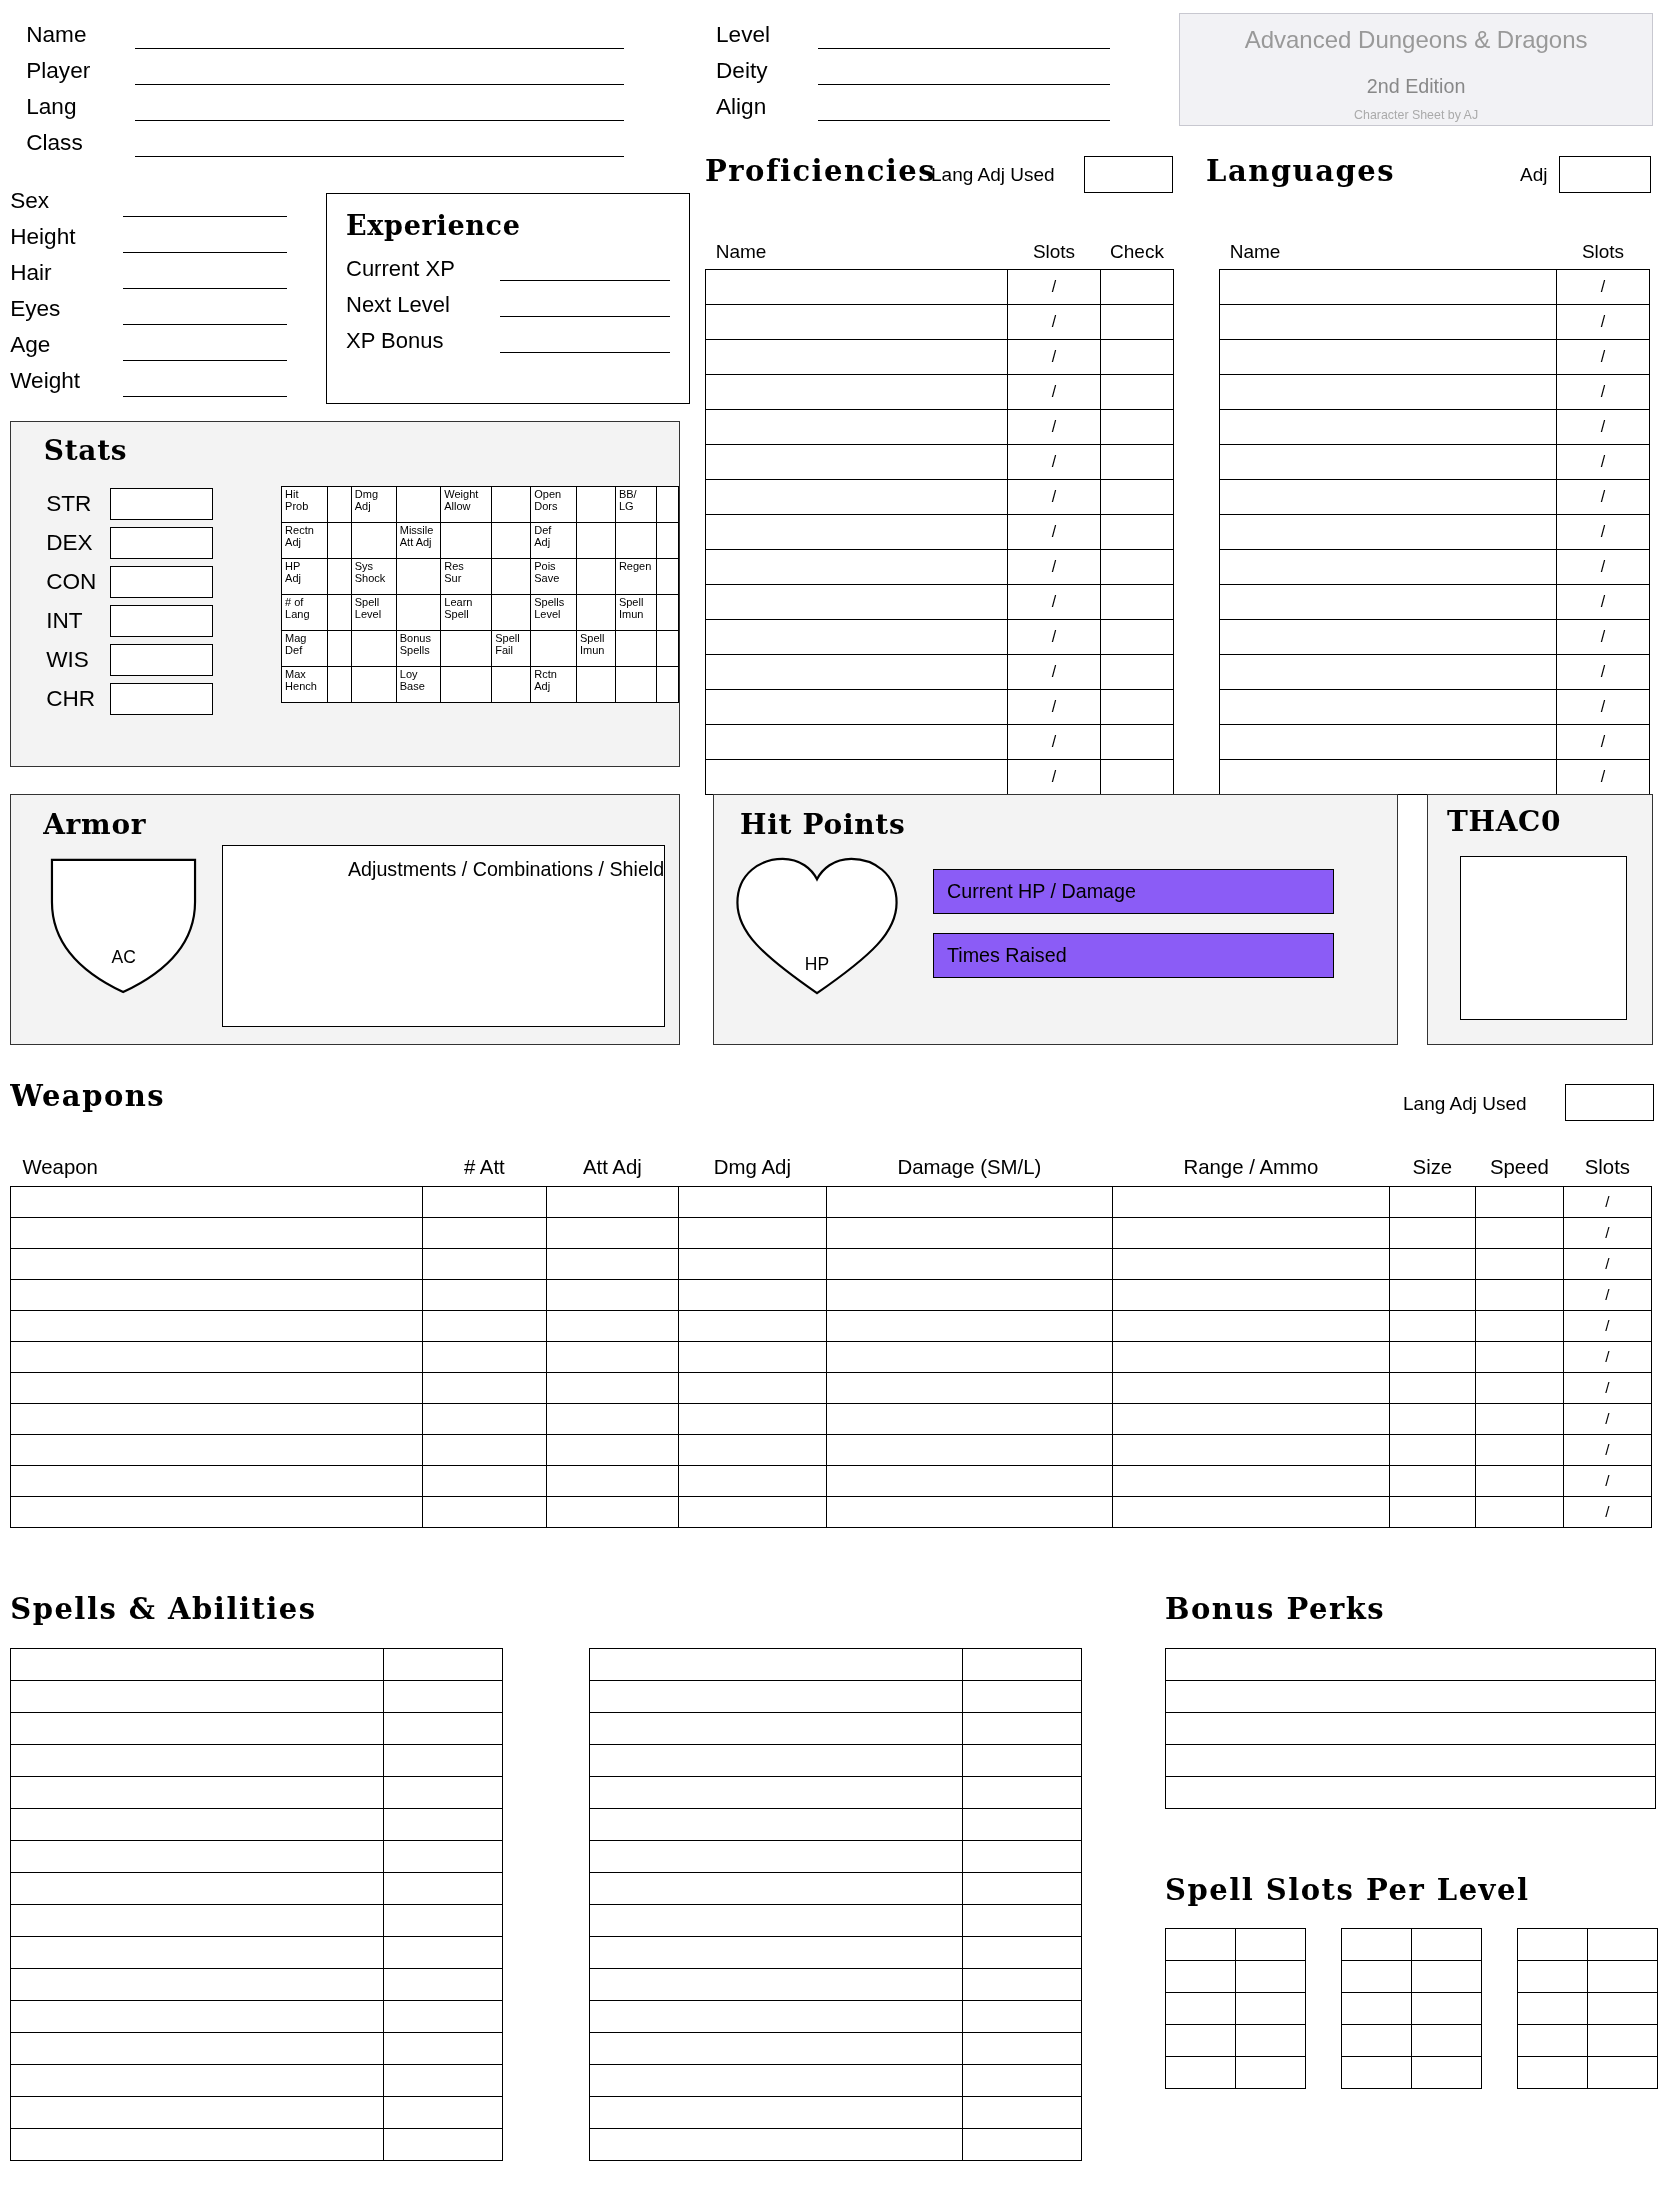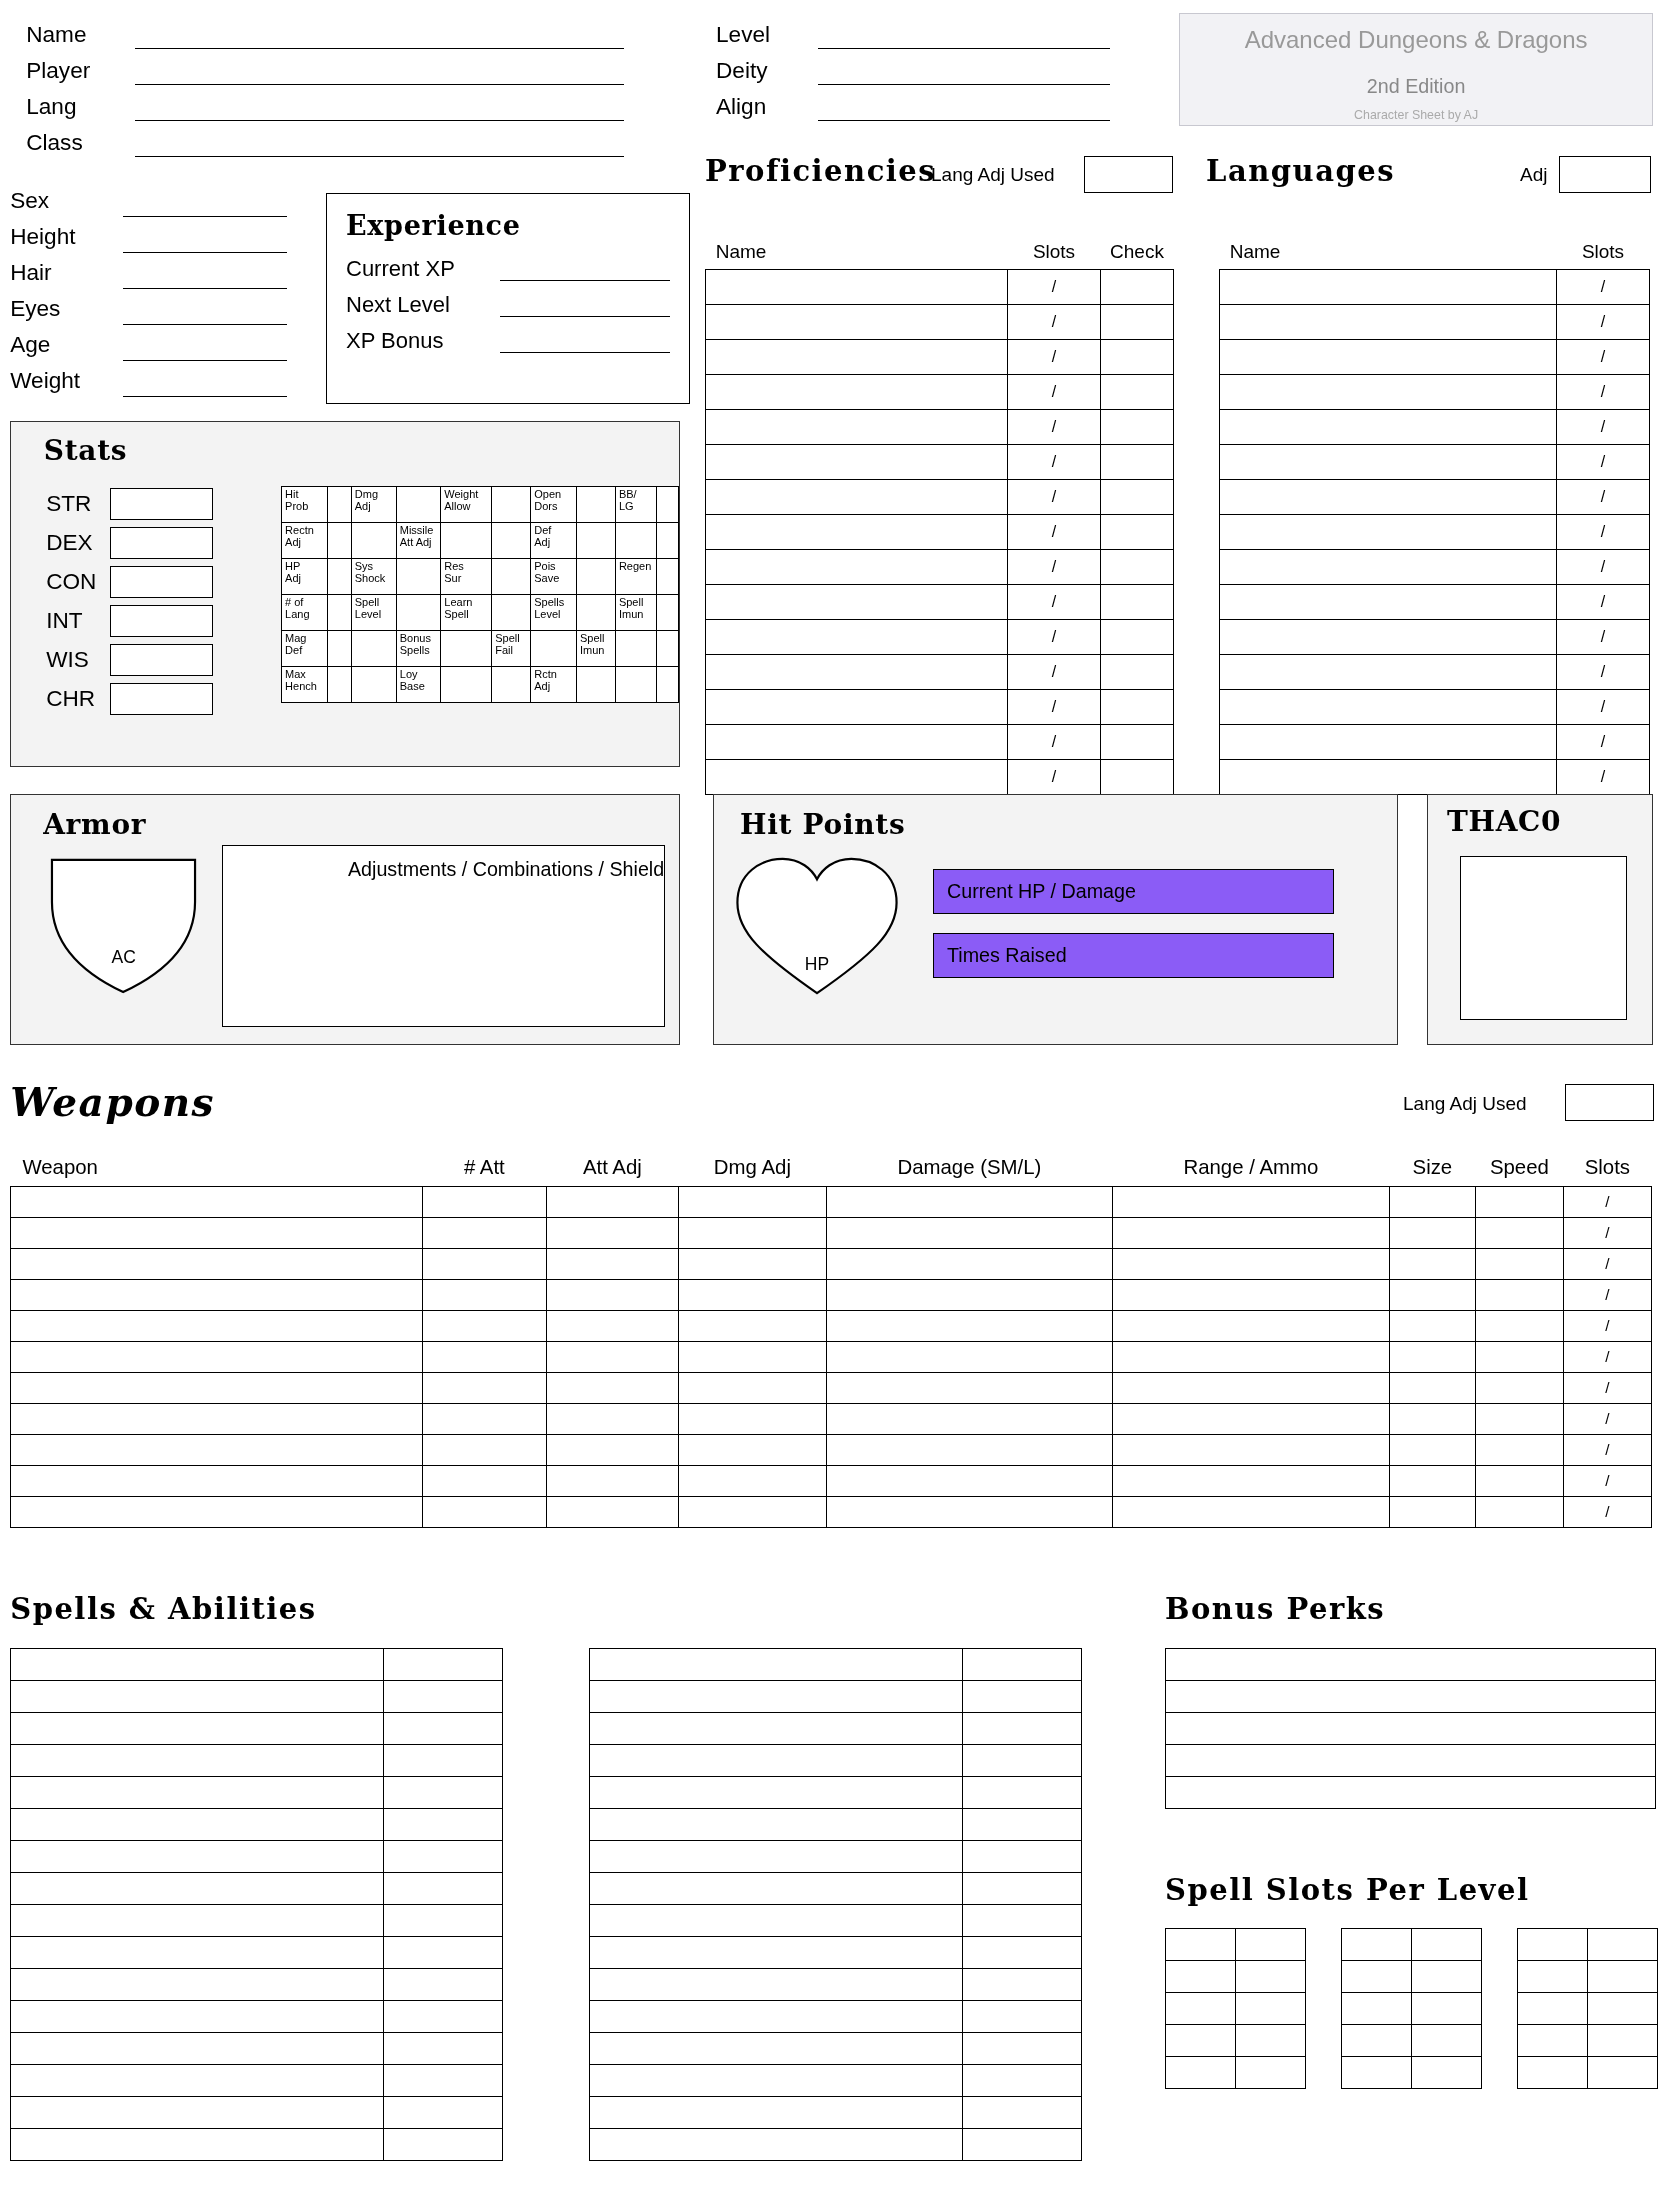--- a/index.html
+++ b/index.html
@@ -334,21 +334,21 @@
     position: absolute;
     left: 32px;
     top: 61px;
     width: 165px;
     height: 162px;
     border: 0.7px solid #000;
     background: #fff;
   }
 
   
-  .weap-title { position: absolute; left: 10.2px; top: 1079px; font-size: 39px; font-style: italic;}
+  .weap-title { position: absolute; left: 10.2px; top: 1079px; font-size: 29px;}
   .weap-adj-lbl { position: absolute; left: 1403px; top: 1093px; font-size: 19px;}
   .weap-adj-box {
     position: absolute; left: 1565px; top: 1084px; width: 87px; height: 35px;
     border: 0.7px solid #000; background:#fff;
   }
   .weapons {
     position: absolute;
     left: 10.2px;
     top: 1155px;
     border-collapse: collapse;

